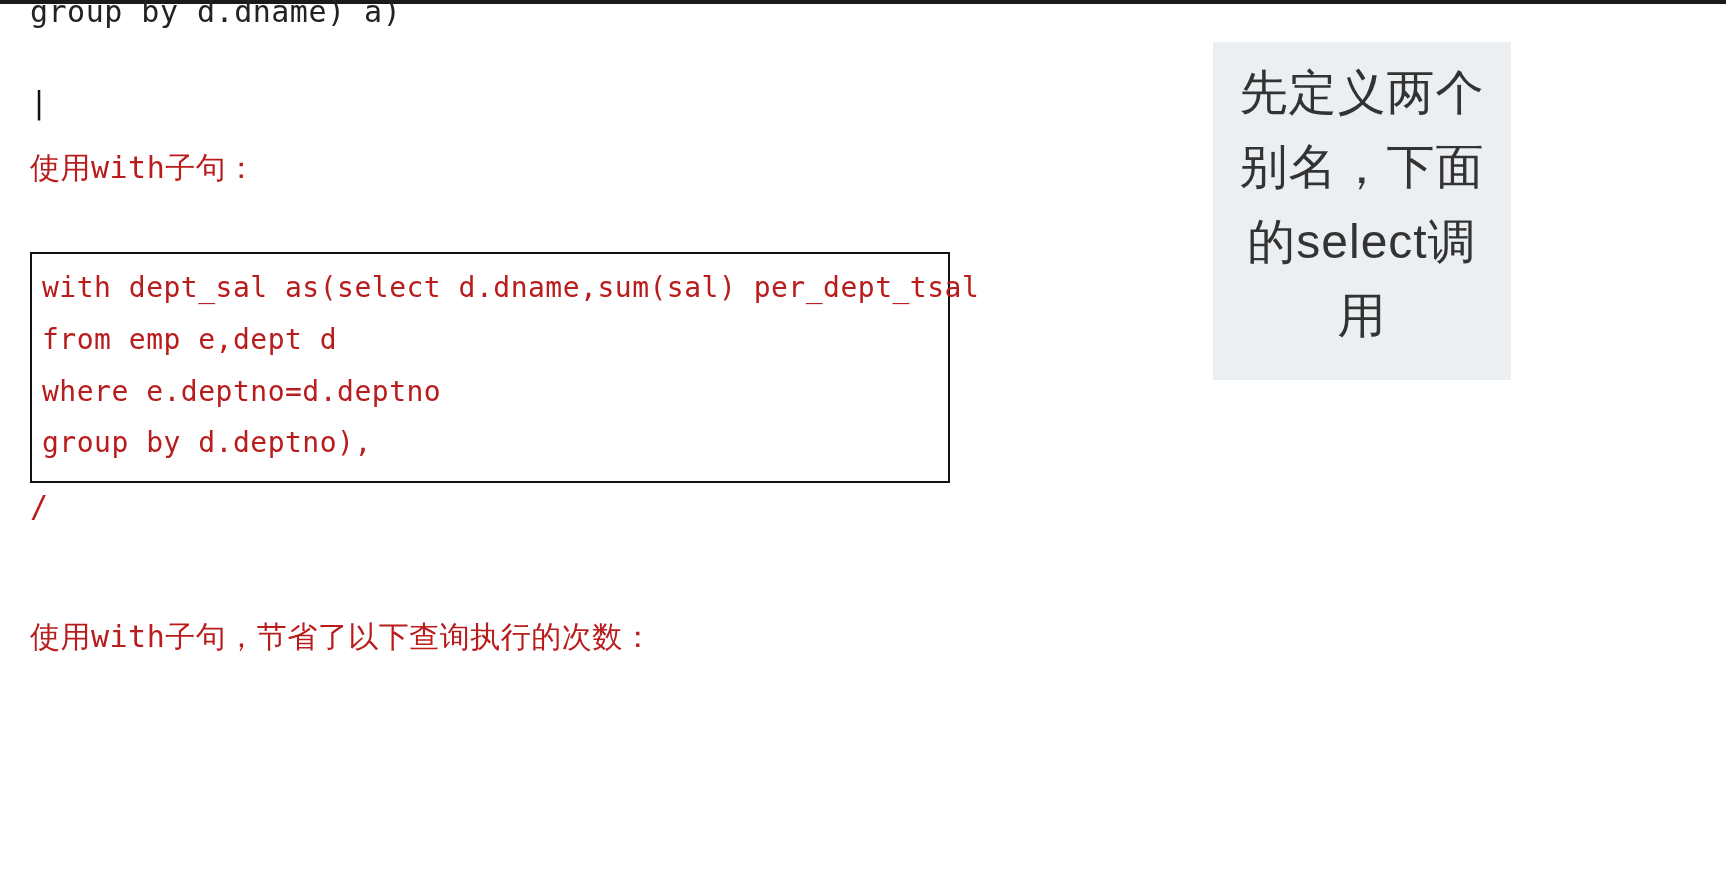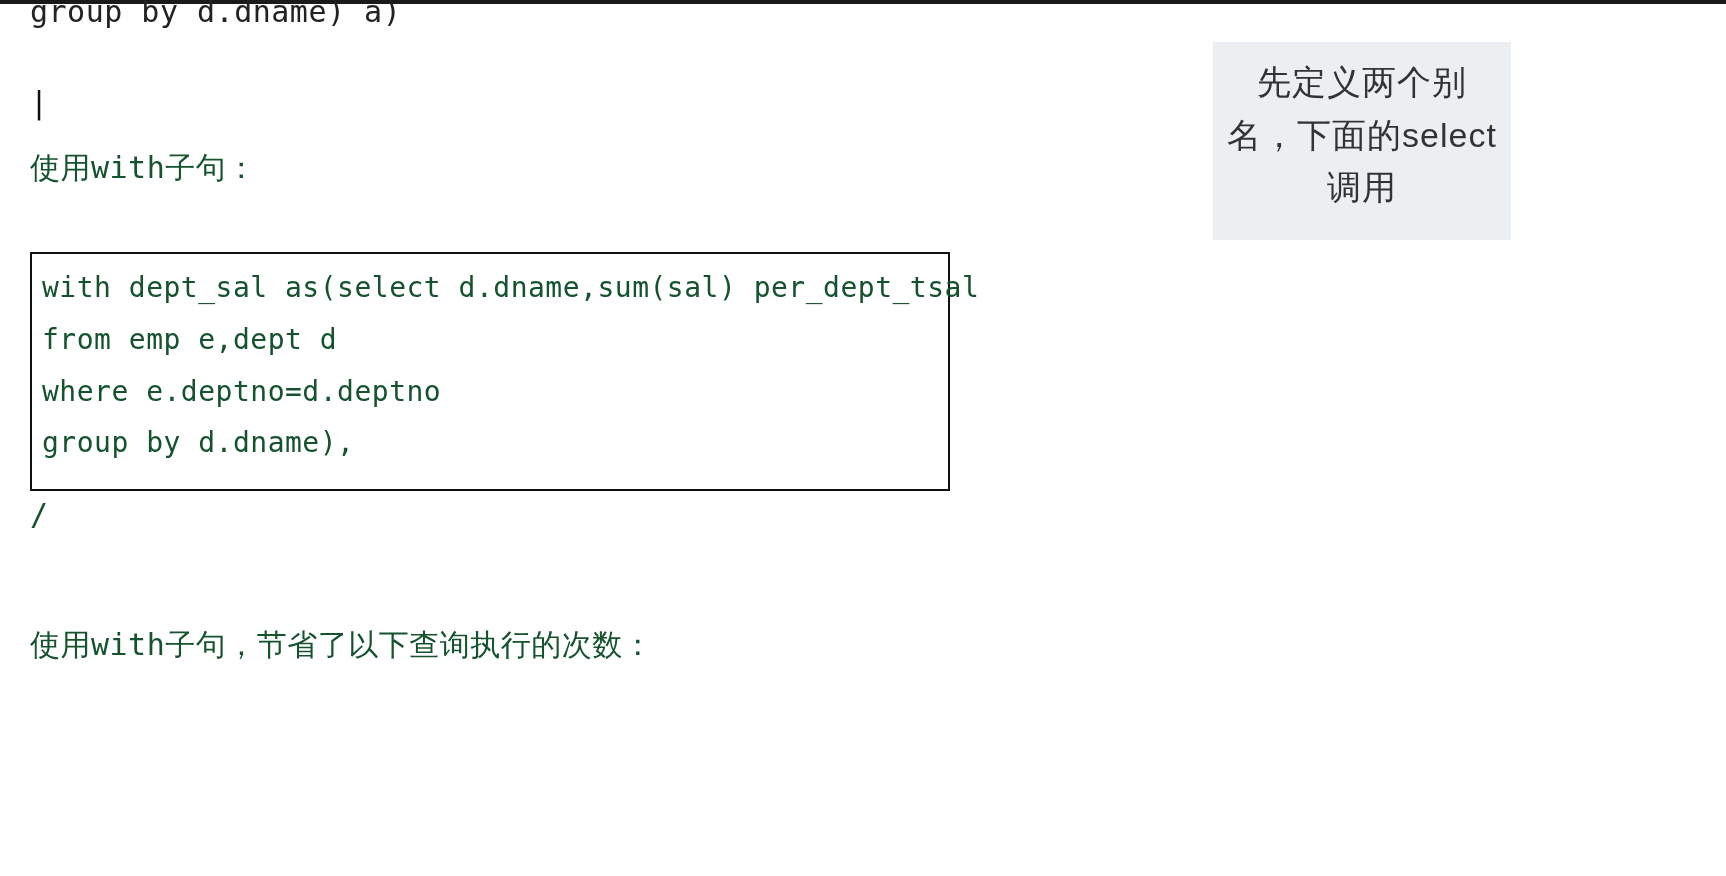--- a/index.html
+++ b/index.html
@@ -24,41 +24,41 @@
   .content {
     position: relative;
     padding: 0 30px;
   }
   .line {
     font-family: "SimSun", "宋体", monospace;
     font-size: 30px;
     line-height: 1.6;
     white-space: pre;
     letter-spacing: 0.5px;
-    color: #14532d;
+    color: #b91c1c;
   }
   .truncated {
     margin-top: -12px;
     color: #222;
     filter: blur(0.3px);
   }
   .cursor {
     font-family: "SimSun", monospace;
     font-size: 30px;
     line-height: 1;
     margin-top: 52px;
     color: #111;
   }
   .heading1 {
     margin-top: 26px;
   }
   .code-box {
     border: 2px solid #111;
     margin-top: 60px;
-    padding: 8px 10px 20px 10px;
+    padding: 8px 10px 12px 10px;
     width: 920px;
     box-sizing: border-box;
   }
   .code-box .line {
     font-size: 28px;
     line-height: 1.85;
     letter-spacing: 0.5px;
   }
   .after-box {
     margin-top: 6px;
@@ -68,21 +68,21 @@
   }
   .callout {
     position: absolute;
     top: 42px;
     right: 215px;
     width: 270px;
     background: #eceff1;
     padding: 14px 14px 26px 14px;
     text-align: center;
     font-family: "Microsoft YaHei", "SimHei", sans-serif;
-    font-size: 34px;
+    font-size: 48px;
     line-height: 1.55;
     color: #333;
     letter-spacing: 1px;
   }
 </style>
 </head>
 <body>
 
 <div class="topbar"></div>
 
@@ -91,21 +91,21 @@
   <div class="line truncated">group by d.dname) a)</div>
 
   <div class="cursor">|</div>
 
   <div class="line heading1">使用with子句：</div>
 
   <div class="code-box">
     <div class="line">with dept_sal as(select d.dname,sum(sal) per_dept_tsal</div>
     <div class="line">from emp e,dept d</div>
     <div class="line">where e.deptno=d.deptno</div>
-    <div class="line">group by d.dname),</div>
+    <div class="line">group by d.deptno),</div>
   </div>
 
   <div class="line">/</div>
 
   <div class="line heading2">使用with子句，节省了以下查询执行的次数：</div>
 
 </div>
 
 <div class="callout">
   <span>先定义两个别名，下面的select调用</span>

